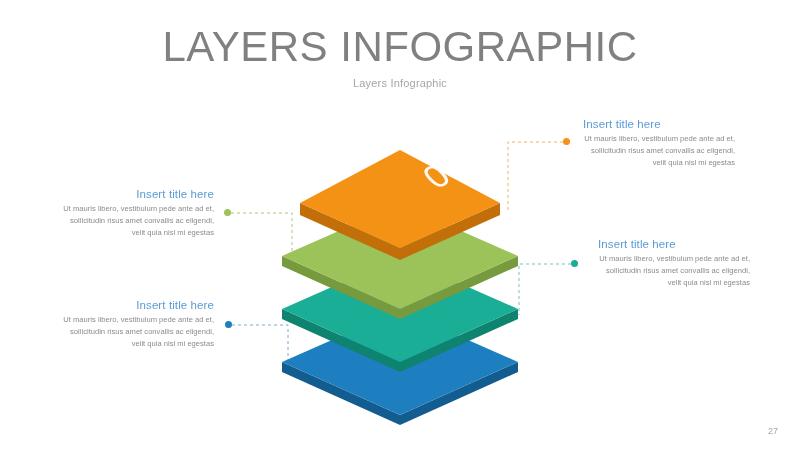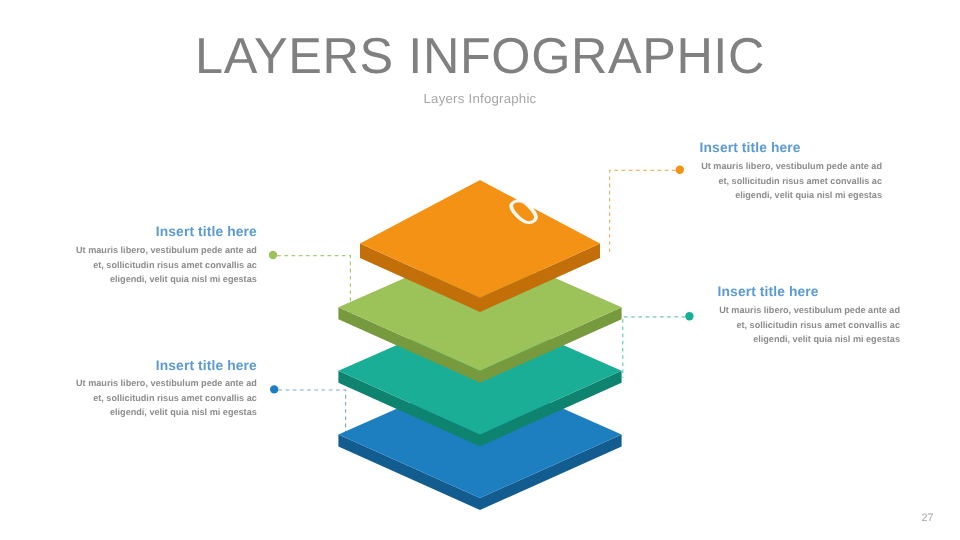--- a/index.html
+++ b/index.html
@@ -38,21 +38,20 @@
     text-align: center;
     font-size: 11px;
     color: #a6a6a6;
     letter-spacing: 0.2px;
   }
 
   
   .callout {
     position: absolute;
     width: 152px;
-    font-weight: bold;
   }
   .callout .c-title {
     font-size: 11.5px;
     color: #5b9bd5;
     margin-bottom: 3px;
     letter-spacing: 0.1px;
   }
   .callout .c-body {
     font-size: 7.6px;
     line-height: 1.55;

